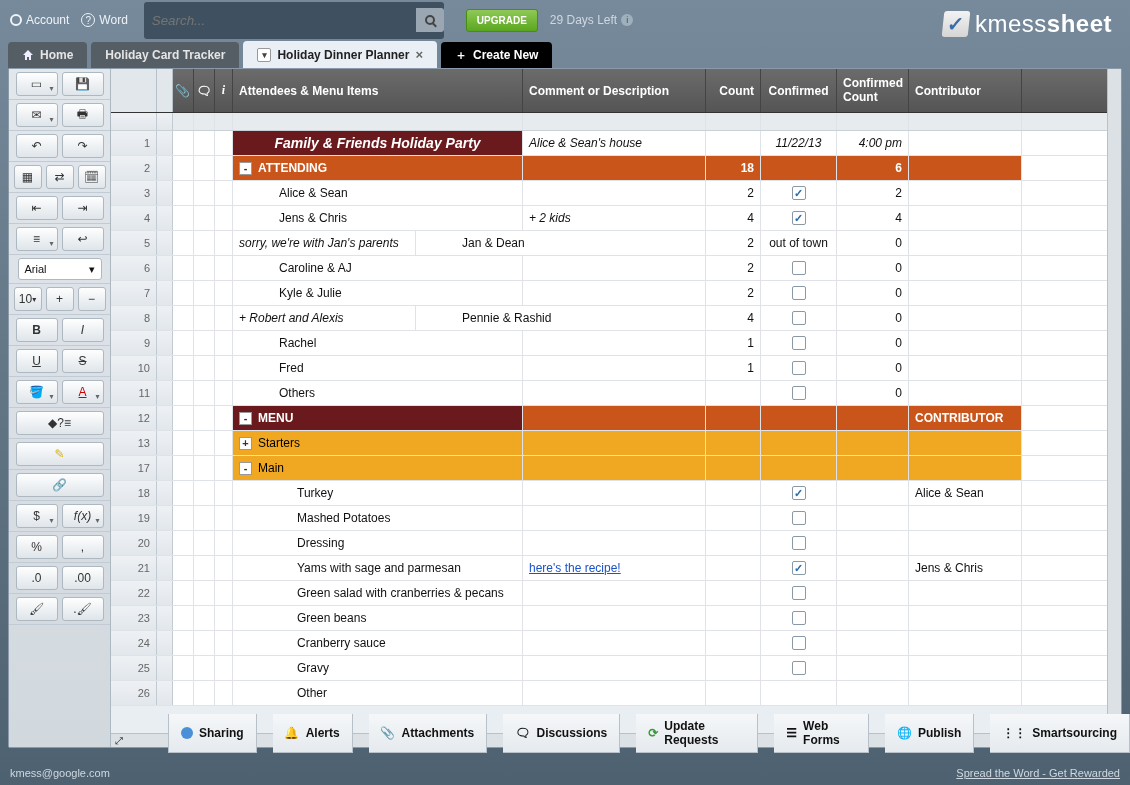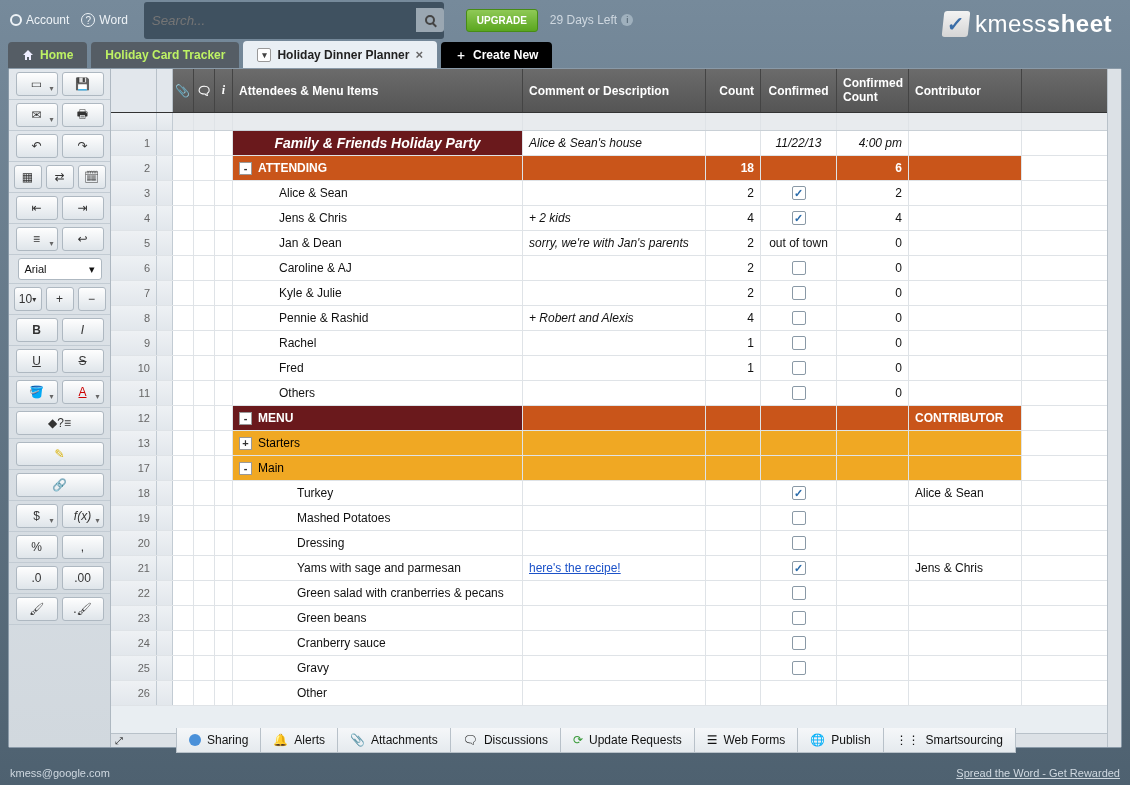--- a/index.html
+++ b/index.html
@@ -13,21 +13,21 @@
 .search input{flex:1;background:transparent;border:none;outline:none;color:#cdd6dd;font-style:italic;padding:0 8px;}
 .search-btn{width:28px;height:24px;background:#9aa7b2;display:flex;align-items:center;justify-content:center;border-radius:0 3px 3px 0;cursor:pointer;}
 .mag{width:10px;height:10px;border:2px solid #444;border-radius:50%;position:relative;}
 .mag::after{content:"";position:absolute;width:5px;height:2px;background:#444;transform:rotate(45deg);bottom:-3px;right:-4px;}
 .upgrade{margin-left:22px;background:linear-gradient(#8fc956,#5aa61f);color:#fff;font-weight:bold;font-size:10px;padding:5px 10px;border-radius:3px;border:1px solid #478c15;cursor:pointer;}
 .trial{margin-left:12px;color:#cfd8e0;font-size:12px;display:flex;align-items:center;gap:4px;}
 .logo{position:absolute;right:18px;top:10px;display:flex;align-items:center;gap:6px;color:#fff;font-size:24px;letter-spacing:.5px;}
 .logo .mark{width:26px;height:26px;background:linear-gradient(#f3f3f3,#d5d5d5);transform:skewX(-6deg);display:flex;align-items:center;justify-content:center;color:#3a6da8;font-weight:bold;font-size:20px;border-radius:3px;}
 .logo b{font-weight:bold;}
 .tabs{display:flex;align-items:flex-end;padding-left:8px;height:28px;}
-.tab{background:#555d65;color:#bef264;border-radius:4px 4px 0 0;padding:6px 14px;font-weight:bold;font-size:12px;margin-right:4px;display:flex;align-items:center;gap:6px;cursor:pointer;}
+.tab{background:#555d65;color:#e5e5e5;border-radius:4px 4px 0 0;padding:6px 14px;font-weight:bold;font-size:12px;margin-right:4px;display:flex;align-items:center;gap:6px;cursor:pointer;}
 .tab.active{background:#e9eff4;color:#222;}
 .tab .close{font-size:13px;color:#666;cursor:pointer;}
 .tab .dd{width:14px;height:14px;border:1px solid #999;border-radius:2px;display:flex;align-items:center;justify-content:center;font-size:9px;background:#fff;color:#444;}
 .tab.new{background:#000;color:#fff;}
 .plus{width:12px;height:12px;display:flex;align-items:center;justify-content:center;font-weight:bold;}
 .workspace{background:#e9eef2;border:1px solid #8a9aa8;border-radius:2px;margin:0 8px;height:680px;display:flex;position:relative;overflow:hidden;}
 .toolbar{width:102px;background:linear-gradient(#e2e7ec,#d1d8de);border-right:1px solid #aeb8c1;display:flex;flex-direction:column;}
 .trow{display:flex;justify-content:center;gap:4px;padding:3px 4px;border-bottom:1px solid #c2cbd3;}
 .tbtn{width:42px;height:24px;background:linear-gradient(#fefefe,#dfe5ea);border:1px solid #aeb8c1;border-radius:3px;display:flex;align-items:center;justify-content:center;font-size:12px;color:#333;cursor:pointer;position:relative;}
 .tbtn.w3{width:28px;}
@@ -68,21 +68,21 @@
 .hdr-row .primary,.hdr-row .comment,.hdr-row .count,.hdr-row .conf,.hdr-row .confcnt,.hdr-row .contrib{background:#c9551a;color:#fff;font-weight:bold;font-style:normal;}
 .hdr-row.dark .primary{background:#6a191c;}
 .sub-row .primary,.sub-row .comment,.sub-row .count,.sub-row .conf,.sub-row .confcnt,.sub-row .contrib{background:#f0a823;color:#000;}
 .collapse{width:13px;height:13px;border:1px solid #999;background:#fff;display:inline-flex;align-items:center;justify-content:center;font-size:11px;font-weight:bold;color:#333;margin-right:6px;cursor:pointer;line-height:11px;}
 .cb{width:14px;height:14px;border:1px solid #8a99a6;border-radius:2px;background:#fff;display:flex;align-items:center;justify-content:center;color:#2a6baa;font-size:11px;font-weight:bold;cursor:pointer;}
 .indent2{padding-left:46px !important;}
 .indent3{padding-left:64px !important;}
 .link{color:#1c52c8;text-decoration:underline;cursor:pointer;text-align:center;}
 .vscroll{width:14px;background:#dce1e6;border-left:1px solid #b8c1c9;}
 .hscroll{position:absolute;bottom:0;left:0;right:0;height:14px;background:#dce1e6;border-top:1px solid #b8c1c9;display:flex;align-items:center;}
-.footer{position:absolute;bottom:32px;left:176px;display:flex;gap:0;}
+.footer{position:absolute;bottom:32px;left:168px;display:flex;gap:16px;font-weight:bold;}
 .ftab{background:linear-gradient(#f5f7f9,#e5eaee);border:1px solid #b8c1c9;border-top:none;padding:5px 12px;font-size:12px;display:flex;align-items:center;gap:6px;cursor:pointer;}
 .ftab+.ftab{border-left:none;}
 .dot{width:12px;height:12px;border-radius:50%;}
 .bottom{position:absolute;bottom:6px;left:10px;right:10px;display:flex;justify-content:space-between;color:#cfd8e0;font-size:11px;}
 .bottom a{color:#cfd8e0;text-decoration:underline;}
 svg{display:block;}
 .comment.noitalic{font-style:normal;}
 </style>
 </head>
 <body>
@@ -327,24 +327,24 @@
             </div>
             <div class="cell confcnt">4</div>
             <div class="cell contrib"></div>
           </div>
           <div class="row">
             <div class="cell rn">5</div>
             <div class="cell exp"></div>
             <div class="cell attach"></div>
             <div class="cell disc"></div>
             <div class="cell info"></div>
+            <div class="cell comment">sorry, we're with Jan's parents</div>
             <div class="cell primary indent2">
               <span>Jan &amp; Dean</span>
             </div>
-            <div class="cell comment">sorry, we're with Jan's parents</div>
             <div class="cell count">2</div>
             <div class="cell conf" style="font-style: normal;">out of town</div>
             <div class="cell confcnt">0</div>
             <div class="cell contrib"></div>
           </div>
           <div class="row">
             <div class="cell rn">6</div>
             <div class="cell exp"></div>
             <div class="cell attach"></div>
             <div class="cell disc"></div>
@@ -376,24 +376,24 @@
             </div>
             <div class="cell confcnt">0</div>
             <div class="cell contrib"></div>
           </div>
           <div class="row">
             <div class="cell rn">8</div>
             <div class="cell exp"></div>
             <div class="cell attach"></div>
             <div class="cell disc"></div>
             <div class="cell info"></div>
+            <div class="cell comment">+ Robert and Alexis</div>
             <div class="cell primary indent2">
               <span>Pennie &amp; Rashid</span>
             </div>
-            <div class="cell comment">+ Robert and Alexis</div>
             <div class="cell count">4</div>
             <div class="cell conf">
               <span class="cb"></span>
             </div>
             <div class="cell confcnt">0</div>
             <div class="cell contrib"></div>
           </div>
           <div class="row">
             <div class="cell rn">9</div>
             <div class="cell exp"></div>

